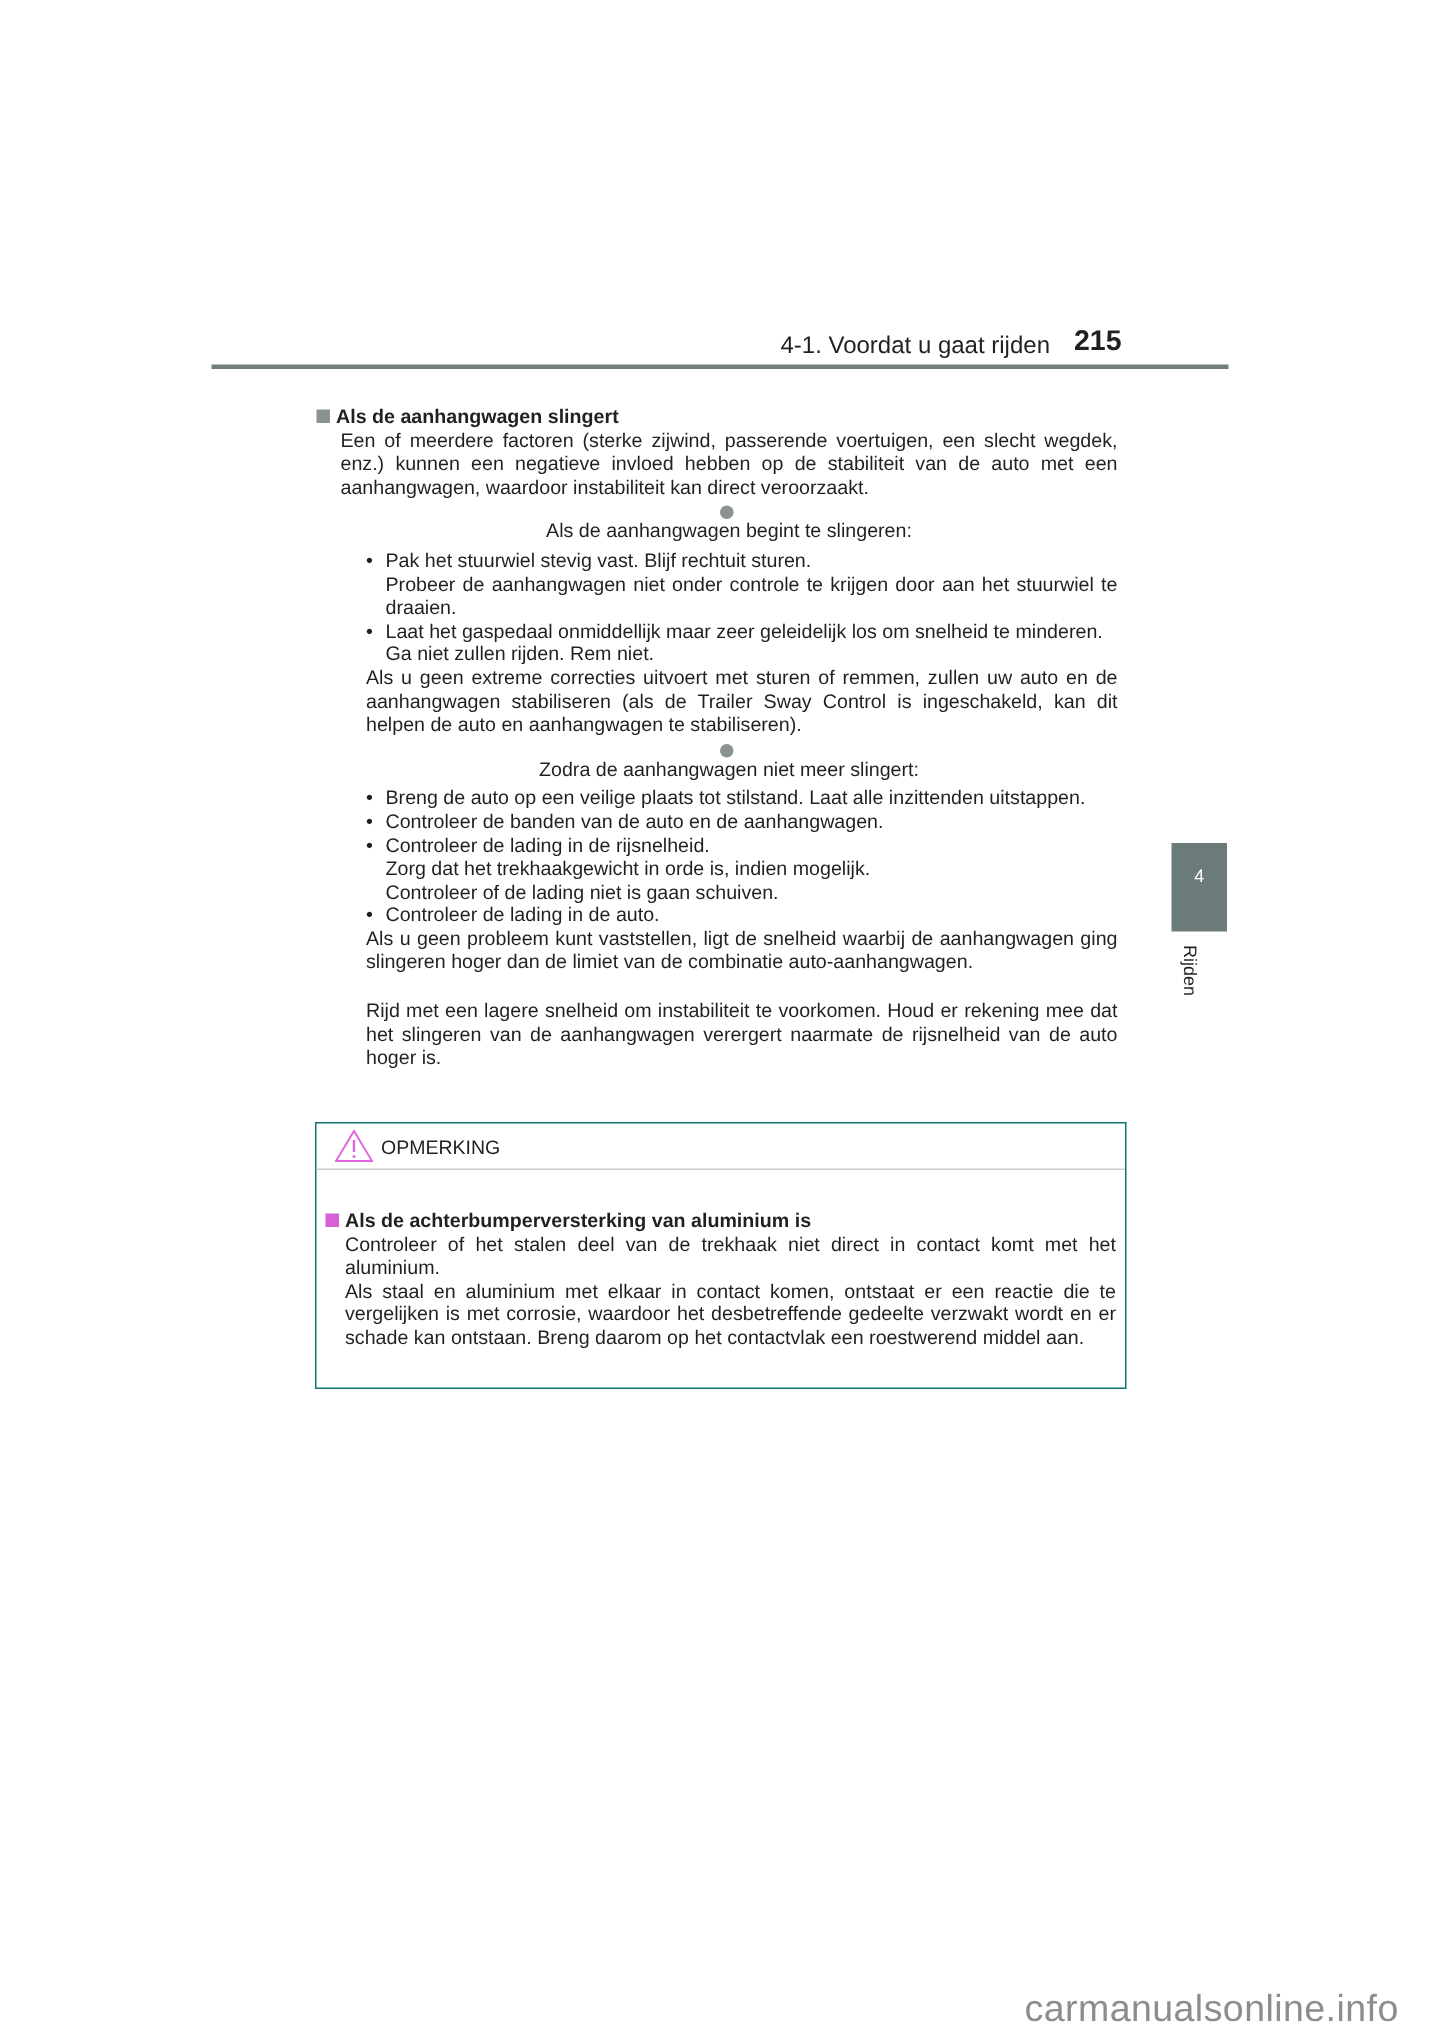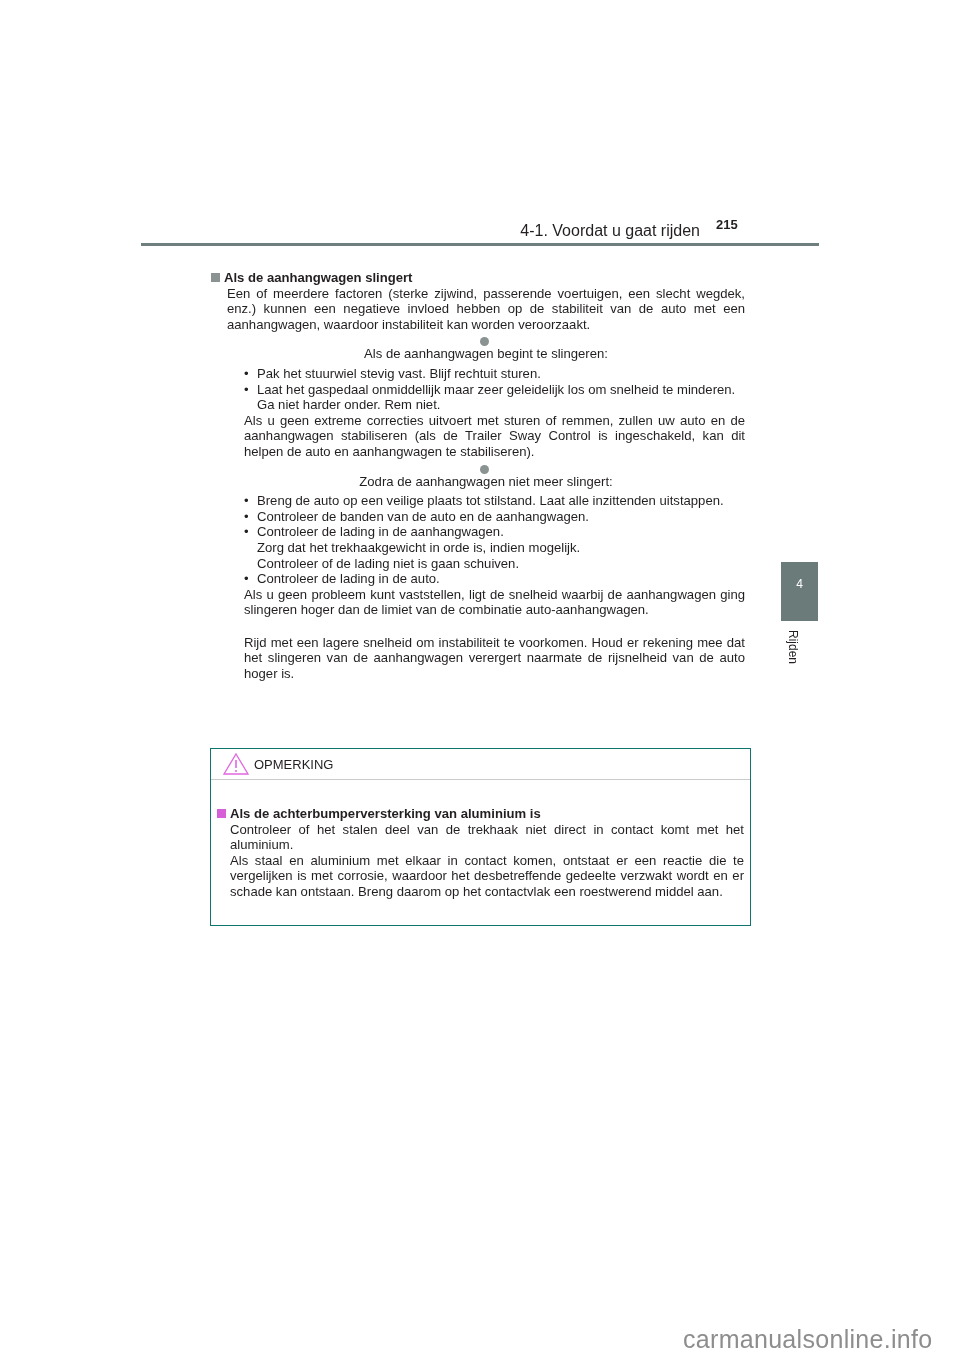--- a/index.html
+++ b/index.html
@@ -1,20 +1,20 @@
 <!DOCTYPE html>
 <html><head>
 <meta charset="utf-8">
 <style>
   html, body { margin:0; padding:0; background:#ffffff; }
   body { width:960px; height:1358px; position:relative; overflow:hidden;
          font-family:"Liberation Sans", sans-serif; color:#231f20; }
   .header-title { position:absolute; top:222px; left:520px; width:180px; text-align:right;
                   font-size:16px; color:#231f20; }
-  .page-num { position:absolute; top:217px; left:716px; font-size:13px; font-weight:bold; }
+  .page-num { position:absolute; top:217px; left:716px; font-size:19px; font-weight:bold; }
   .header-rule { position:absolute; top:243px; left:141px; width:678px; height:3px; background:#6f7f7e; }
   .side-tab { position:absolute; top:562px; left:781px; width:37px; height:59px; background:#6b7b7a;
               color:#fff; font-size:12px; text-align:center; line-height:44px; }
   .side-label { position:absolute; top:630px; left:786px; font-size:12px; writing-mode:vertical-rl; color:#231f20; }
   .content { position:absolute; top:254px; left:211px; width:534px; font-size:13.1px; line-height:15.6px; }
   .h { font-weight:bold; display:flex; align-items:center;margin-top:16px; }
   .sq { display:inline-block; width:9px; height:9px; background:#8a9392; margin-right:4px; }
   .sq.pink { background:#d660d8; }
   .indent { padding-left:16px; }
   p { margin:0; text-align:justify; }
@@ -39,55 +39,56 @@
 <div class="header-rule"></div>
 
 <div class="side-tab">4</div>
 <div class="side-label">Rijden</div>
 
 <div class="content">
   <div class="h">
     <span class="sq"></span>
     <span>Als de aanhangwagen slingert</span>
   </div>
-  <p class="indent">Een of meerdere factoren (sterke zijwind, passerende voertuigen, een slecht wegdek, enz.) kunnen een negatieve invloed hebben op de stabiliteit van de auto met een aanhangwagen, waardoor instabiliteit kan worden veroorzaakt.</p>
+  <p class="indent">Een of meerdere factoren (sterke zijwind, passerende voertuigen, een slecht wegdek, enz.) kunnen een negatieve invloed hebben op de stabiliteit van de auto met een aanhangwagen, waardoor instabiliteit kan direct veroorzaakt.</p>
 
   <div class="dot-item">
     <span class="dot"></span>
     <span>Als de aanhangwagen begint te slingeren:</span>
   </div>
   <div class="bullets">
     <div class="bul">
         <span class="b">•</span>
         <span>Pak het stuurwiel stevig vast. Blijf rechtuit sturen.</span>
       </div>
+    <p class="sub" style="padding-left:13px">Probeer de aanhangwagen niet onder controle te krijgen door aan het stuurwiel te draaien.</p>
     <div class="bul">
         <span class="b">•</span>
         <span>Laat het gaspedaal onmiddellijk maar zeer geleidelijk los om snelheid te minderen.</span>
       </div>
-    <p style="padding-left:13px">Ga niet harder onder. Rem niet.</p>
+    <p style="padding-left:13px">Ga niet zullen rijden. Rem niet.</p>
   </div>
   <p style="padding-left:33px">Als u geen extreme correcties uitvoert met sturen of remmen, zullen uw auto en de aanhangwagen stabiliseren (als de Trailer Sway Control is ingeschakeld, kan dit helpen de auto en aanhangwagen te stabiliseren).</p>
 
   <div class="dot-item">
     <span class="dot"></span>
     <span>Zodra de aanhangwagen niet meer slingert:</span>
   </div>
   <div class="bullets">
     <div class="bul">
         <span class="b">•</span>
         <span>Breng de auto op een veilige plaats tot stilstand. Laat alle inzittenden uitstappen.</span>
       </div>
     <div class="bul">
         <span class="b">•</span>
         <span>Controleer de banden van de auto en de aanhangwagen.</span>
       </div>
     <div class="bul">
         <span class="b">•</span>
-        <span>Controleer de lading in de aanhangwagen.</span>
+        <span>Controleer de lading in de rijsnelheid.</span>
       </div>
     <p style="padding-left:13px">Zorg dat het trekhaakgewicht in orde is, indien mogelijk.</p>
     <p style="padding-left:13px">Controleer of de lading niet is gaan schuiven.</p>
     <div class="bul">
         <span class="b">•</span>
         <span>Controleer de lading in de auto.</span>
       </div>
   </div>
   <p style="padding-left:33px">Als u geen probleem kunt vaststellen, ligt de snelheid waarbij de aanhangwagen ging slingeren hoger dan de limiet van de combinatie auto-aanhangwagen.</p>
   <p class="gap" style="padding-left:33px">Rijd met een lagere snelheid om instabiliteit te voorkomen. Houd er rekening mee dat het slingeren van de aanhangwagen verergert naarmate de rijsnelheid van de auto hoger is.</p>

